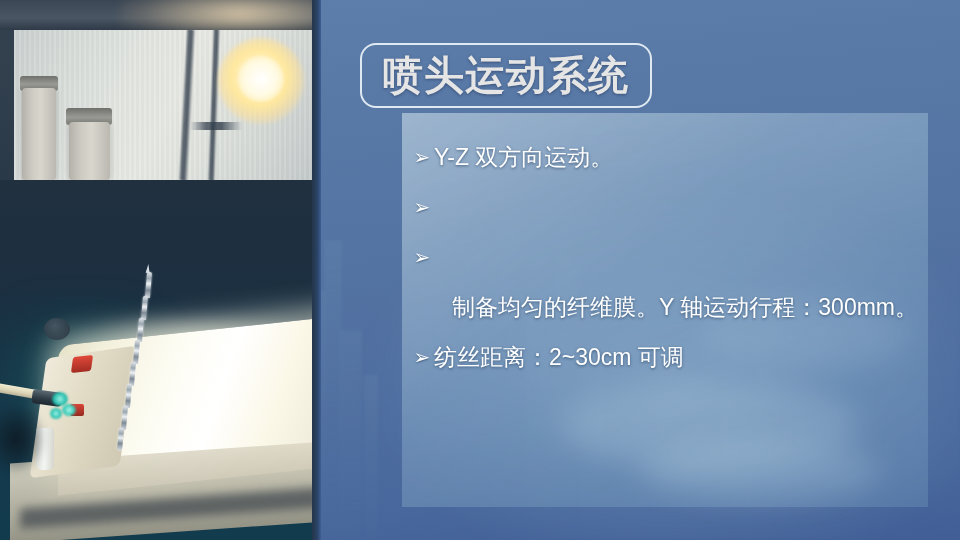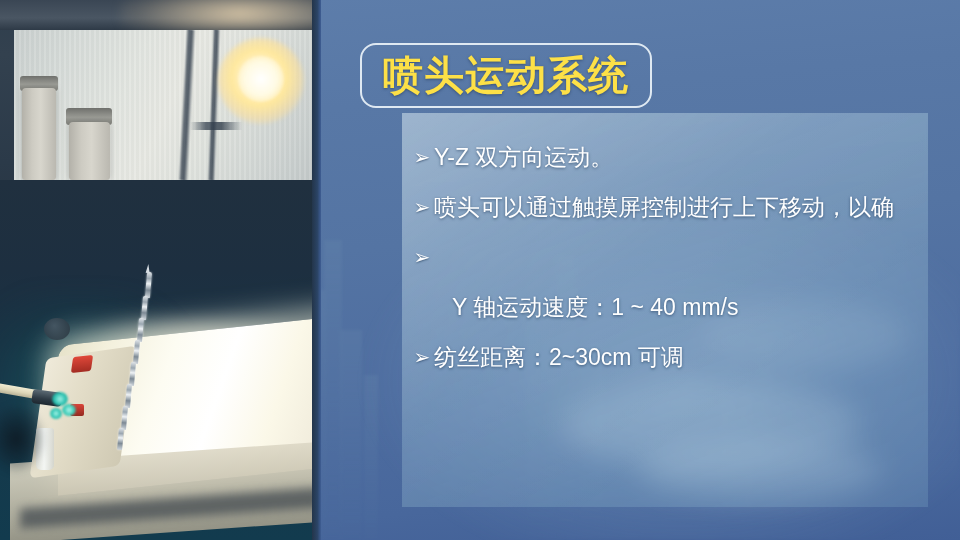--- a/index.html
+++ b/index.html
@@ -262,21 +262,21 @@
   }
   .title-text {
     position: absolute;
     left: 366px; top: 44px;
     width: 280px; height: 63px;
     display: flex;
     align-items: center;
     justify-content: center;
     font-size: 40px;
     font-weight: 700;
-    color: #fde047;
+    color: #e5e5e5;
     letter-spacing: 1px;
     text-shadow: 0 1px 3px rgba(30,50,80,0.55);
     white-space: nowrap;
   }
 
   
   .panel {
     position: absolute;
     left: 402px; top: 113px;
     width: 526px; height: 394px;
@@ -409,33 +409,32 @@
 
   <div class="content">
 
     <div class="line">
       <span class="bullet">➢</span>
       <span class="line-text">Y-Z 双方向运动。</span>
     </div>
 
     <div class="line">
       <span class="bullet">➢</span>
-      <span class="line-text">喷头可以通过触摸屏控制进行上下移动，以确</span>
     </div>
 
 
     <div class="line">
       <span class="bullet">➢</span>
     </div>
 
-
     <div class="line cont">
       <span class="bullet"></span>
-      <span class="line-text">Y 轴运动速度：1 ~ 40 mm/s</span>
-    </div>
+      <span class="line-text">制备均匀的纤维膜。Y 轴运动行程：300mm。</span>
+    </div>
+
 
     <div class="line">
       <span class="bullet">➢</span>
       <span class="line-text">纺丝距离：2~30cm 可调</span>
     </div>
 
   </div>
 
 </div>
 

